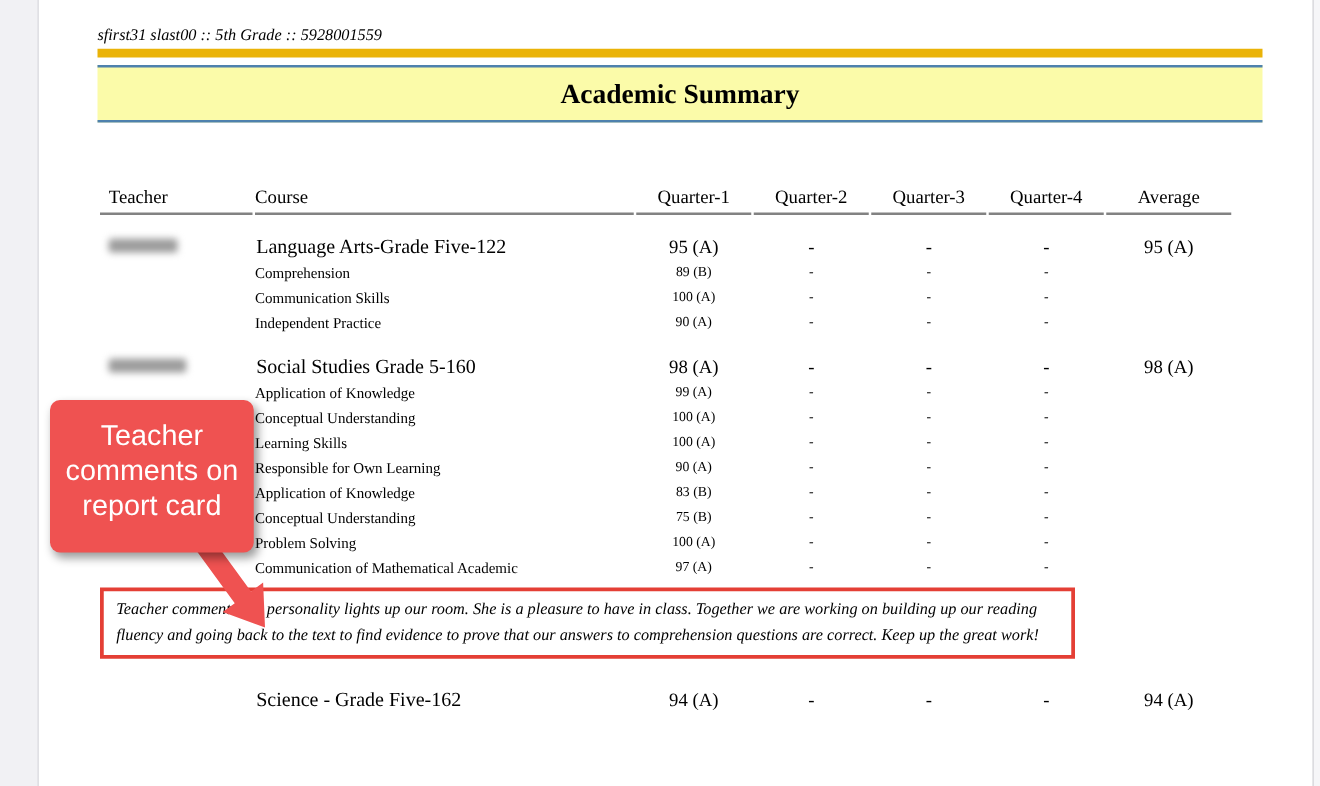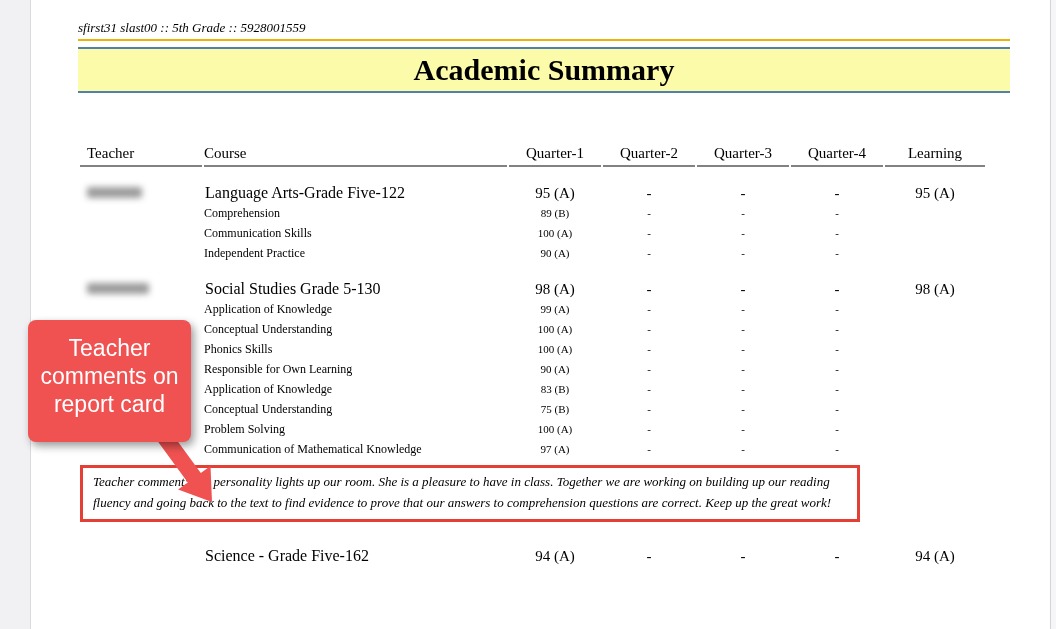--- a/index.html
+++ b/index.html
@@ -12,28 +12,28 @@
     position:absolute;left:0;top:0;bottom:0;width:30px;
     background:#f1f1f4;border-right:1px solid #d9d9de;
   }
   .gutter-right{
     position:absolute;right:0;top:0;bottom:0;width:5px;
     background:#f6f6f8;border-left:1px solid #d4d4d8;
   }
   .doc{position:absolute;left:78px;top:0;width:932px;}
   .student-info{
     margin-top:20px;font-style:italic;font-size:13px;line-height:15px;
-    padding-bottom:4px;border-bottom:2px solid #eab308;
+    padding-bottom:4px;border-bottom:7px solid #eab308;
   }
   .banner{
     margin-top:6px;height:42px;line-height:42px;text-align:center;
     background:var(--banner-bg,#fbfba9);
     border-top:2px solid var(--banner-border,#4e81ad);
     border-bottom:2px solid var(--banner-border,#4e81ad);
-    font-weight:bold;font-size:30px;
+    font-weight:bold;font-size:22px;
   }
   table.grades{
     margin-top:52px;border-collapse:separate;border-spacing:2px 0;
     table-layout:fixed;
   }
   col.c-teacher{width:122px;} col.c-course{width:303px;}
   col.c-q{width:92px;} col.c-avg{width:100px;}
   th{
     font-weight:normal;font-size:15px;padding:0 0 3px 0;text-align:center;
     border-bottom:2px solid #828282;white-space:nowrap;
@@ -53,21 +53,21 @@
   }
   .comment-cell{padding:6px 0 8px 0;}
   .comment-box{
     width:780px;box-sizing:border-box;
     border:3px solid var(--comment-border,#e43f35);
     padding:3px 10px 6px 10px;
     font-style:italic;font-size:13px;line-height:21px;
     white-space:normal;
   }
   .callout{
-    position:absolute;left:28px;top:320px;width:163px;height:122px;
+    position:absolute;left:40px;top:320px;width:163px;height:122px;
     box-sizing:border-box;padding:14px 4px 0 4px;
     background:var(--callout-red,#ef5251);
     border-radius:8px;box-shadow:3px 4px 8px rgba(0,0,0,.4);
     color:#fff;text-align:center;
     font-family:"Liberation Sans", sans-serif;
     font-size:23px;line-height:28px;
     z-index:5;
   }
   .arrow{position:absolute;left:140px;top:415px;z-index:4;}
   .arrow path{fill:var(--callout-red,#ef5251);}
@@ -94,21 +94,21 @@
       <col class="c-avg">
     </colgroup>
     <thead>
       <tr>
         <th class="al first">Teacher</th>
         <th class="al">Course</th>
         <th>Quarter-1</th>
         <th>Quarter-2</th>
         <th>Quarter-3</th>
         <th>Quarter-4</th>
-        <th>Learning</th>
+        <th>Average</th>
       </tr>
     </thead>
     <tbody>
         <tr class="t-course">
     <td class="teacher-cell"><span class="redact" style="width: 55px;"></span></td>
     <td class="course-name">Language Arts-Grade Five-122</td>
     <td class="num">95 (A)</td>
     <td class="num">-</td>
     <td class="num">-</td>
     <td class="num">-</td>
@@ -136,21 +136,21 @@
     <td></td>
     <td>Independent Practice</td>
     <td class="num">90 (A)</td>
     <td class="num">-</td>
     <td class="num">-</td>
     <td class="num">-</td>
     <td></td>
   </tr>
         <tr class="t-course">
     <td class="teacher-cell"><span class="redact" style="width: 62px;"></span></td>
-    <td class="course-name">Social Studies Grade 5-130</td>
+    <td class="course-name">Social Studies Grade 5-160</td>
     <td class="num">98 (A)</td>
     <td class="num">-</td>
     <td class="num">-</td>
     <td class="num">-</td>
     <td class="num">98 (A)</td>
   </tr>
         <tr class="t-skill">
     <td></td>
     <td>Application of Knowledge</td>
     <td class="num">99 (A)</td>
@@ -163,21 +163,21 @@
     <td></td>
     <td>Conceptual Understanding</td>
     <td class="num">100 (A)</td>
     <td class="num">-</td>
     <td class="num">-</td>
     <td class="num">-</td>
     <td></td>
   </tr>
         <tr class="t-skill">
     <td></td>
-    <td>Phonics Skills</td>
+    <td>Learning Skills</td>
     <td class="num">100 (A)</td>
     <td class="num">-</td>
     <td class="num">-</td>
     <td class="num">-</td>
     <td></td>
   </tr>
         <tr class="t-skill">
     <td></td>
     <td>Responsible for Own Learning</td>
     <td class="num">90 (A)</td>
@@ -208,21 +208,21 @@
     <td></td>
     <td>Problem Solving</td>
     <td class="num">100 (A)</td>
     <td class="num">-</td>
     <td class="num">-</td>
     <td class="num">-</td>
     <td></td>
   </tr>
         <tr class="t-skill">
     <td></td>
-    <td>Communication of Mathematical Knowledge</td>
+    <td>Communication of Mathematical Academic</td>
     <td class="num">97 (A)</td>
     <td class="num">-</td>
     <td class="num">-</td>
     <td class="num">-</td>
     <td></td>
   </tr>
         <tr class="t-comment">
     <td colspan="7" class="comment-cell">
       <div class="comment-box">
         <span>Teacher comment: His personality lights up our room. She is a pleasure to have in class. Together we are working on building up our reading fluency and going back to the text to find evidence to prove that our answers to comprehension questions are correct. Keep up the great work!</span>

